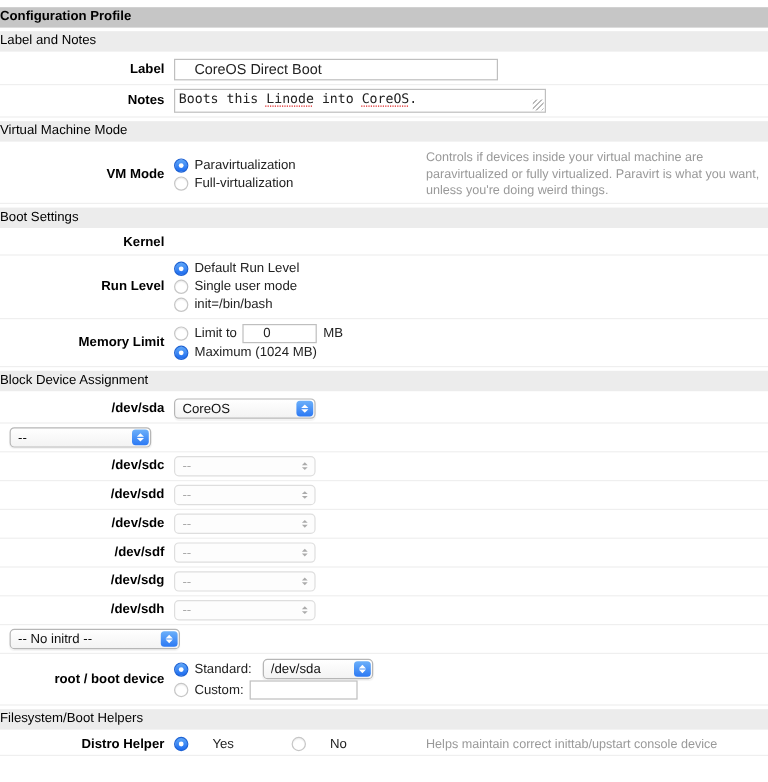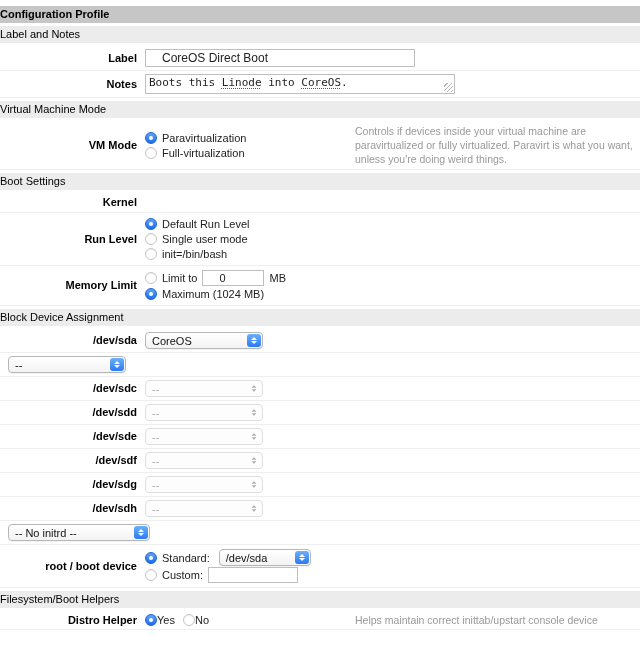--- a/index.html
+++ b/index.html
@@ -87,21 +87,21 @@
   .macselect.disabled .cu { border-bottom-color:#ababab; transform:scale(.8); }
   .macselect.disabled .cd { border-top-color:#ababab; transform:scale(.8); }
 
   .w-kernel { width:185px; }
   .w-device { width:118px; }
   .w-initrd { width:142px; }
   .w-root   { width:92px;  margin-left:4px; }
 
   .device-row { min-height:22px; }
   .helper-row { min-height:19px; padding:2px 0; }
-  .yn { display:flex; align-items:flex-end; gap:0; }
+  .yn { display:flex; align-items:flex-end; gap:20px; }
   .yn .gap { width:8px; }
 </style>
 </head>
 <body>
 
 <div class="hdr main">Configuration Profile</div>
 
 <div class="hdr sub">Label and Notes</div>
 
 <div class="row">

